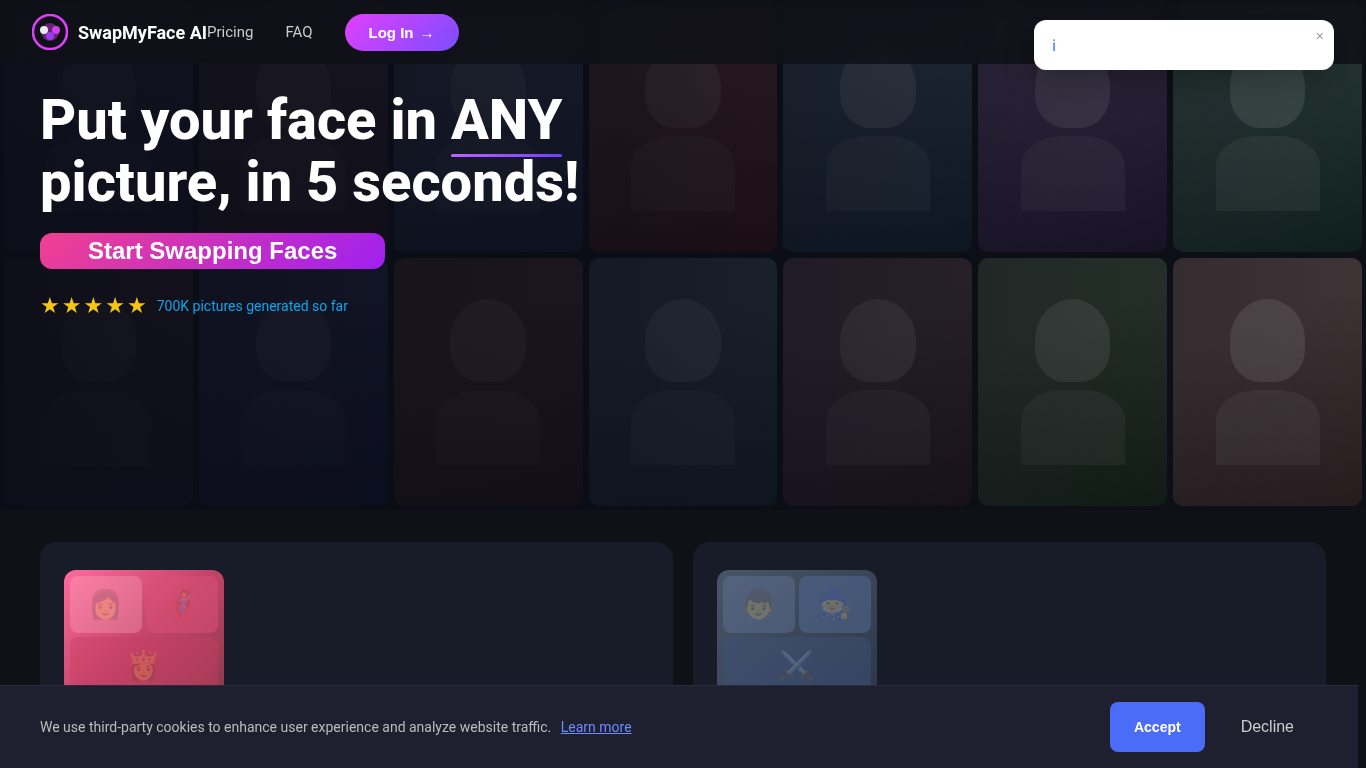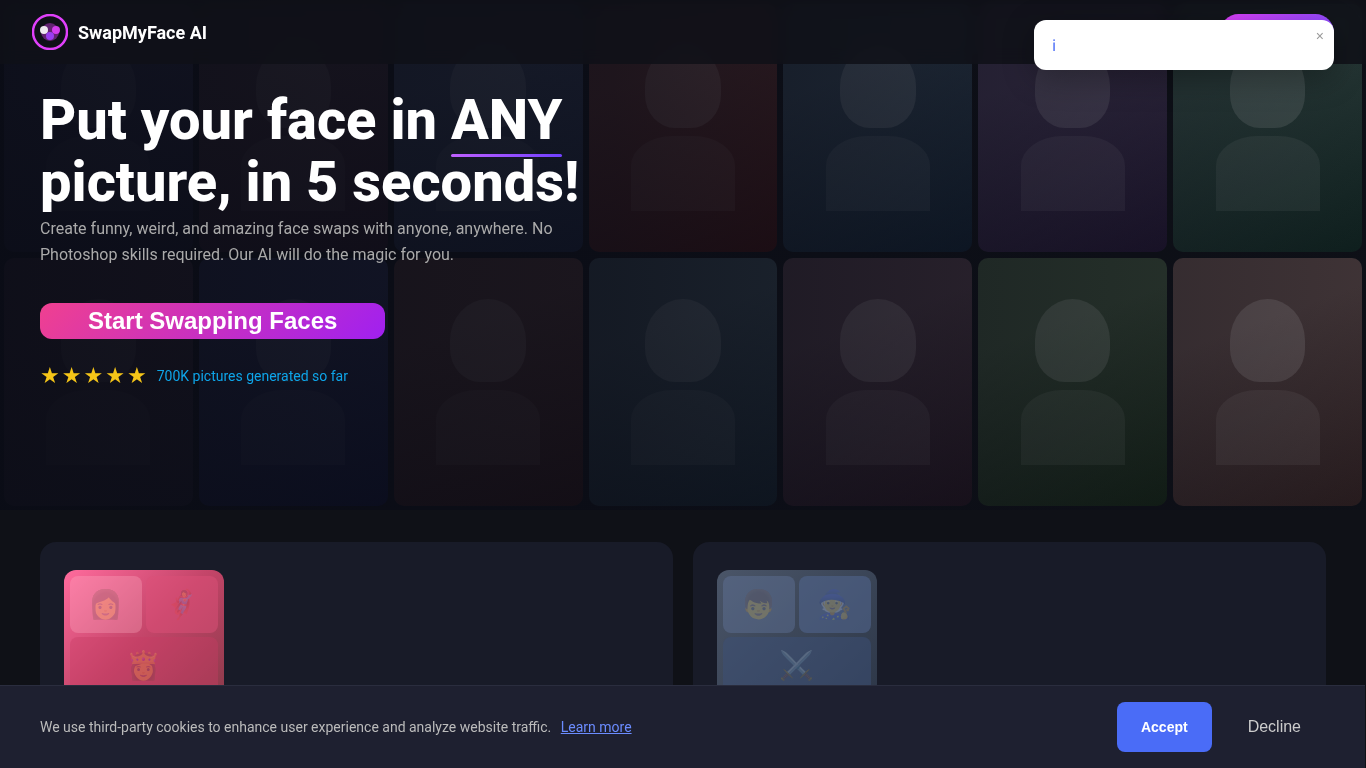--- a/index.html
+++ b/index.html
@@ -15,21 +15,20 @@
 
     
     nav {
       position: fixed;
       top: 0;
       left: 0;
       right: 0;
       z-index: 100;
       display: flex;
       align-items: center;
-      justify-content: space-between;
       padding: 0 32px;
       height: 64px;
       background: rgba(15,17,23,0.85);
       backdrop-filter: blur(8px);
     }
     .nav-logo {
       display: flex;
       align-items: center;
       gap: 10px;
       text-decoration: none;
@@ -129,21 +128,21 @@
       position: relative;
       z-index: 2;
       padding: 0 40px;
       max-width: 700px;
     }
 
     .hero-title {
       font-size: 56px;
       font-weight: 800;
       line-height: 1.1;
-      margin-bottom: 3px;
+      margin-bottom: 20px;
       color: #fff;
     }
     .hero-title .highlight {
       position: relative;
       color: #fff;
     }
     .hero-title .highlight::after {
       content: '';
       position: absolute;
       bottom: -4px;
@@ -238,21 +237,21 @@
       font-size: 14px;
       color: #ccc;
       line-height: 1.6;
     }
 
     
     .cookie-banner {
       position: fixed;
       bottom: 0;
       left: 0;
-      right: 1px;
+      right: 8px;
       z-index: 300;
       background: #1e2030;
       padding: 16px 40px;
       display: flex;
       align-items: center;
       justify-content: flex-end;
       border-top: 1px solid #2a2d3e;
     }
     .cookie-text {
       font-size: 14px;
@@ -462,21 +461,20 @@
           <div class="face-body"></div>
         </div>
       </div>
   </div>
   <div class="hero-gradient"></div>
 
   <div class="hero-content">
     <h1 class="hero-title">
       <span>Put your face in </span><span class="highlight">ANY</span><span> picture, in 5 seconds!</span>
     </h1>
-    <p class="hero-subtitle">Create funny, weird, and amazing face swaps with anyone, anywhere. No Photoshop skills required. Our AI will do the magic for you.</p>
     <button class="cta-button">Start Swapping Faces</button>
     <div class="stars-row">
       <div class="stars">
         <span class="star">★</span>
         <span class="star">★</span>
         <span class="star">★</span>
         <span class="star">★</span>
         <span class="star half">★</span>
       </div>
       <span class="stats-text">700K pictures generated so far</span>

